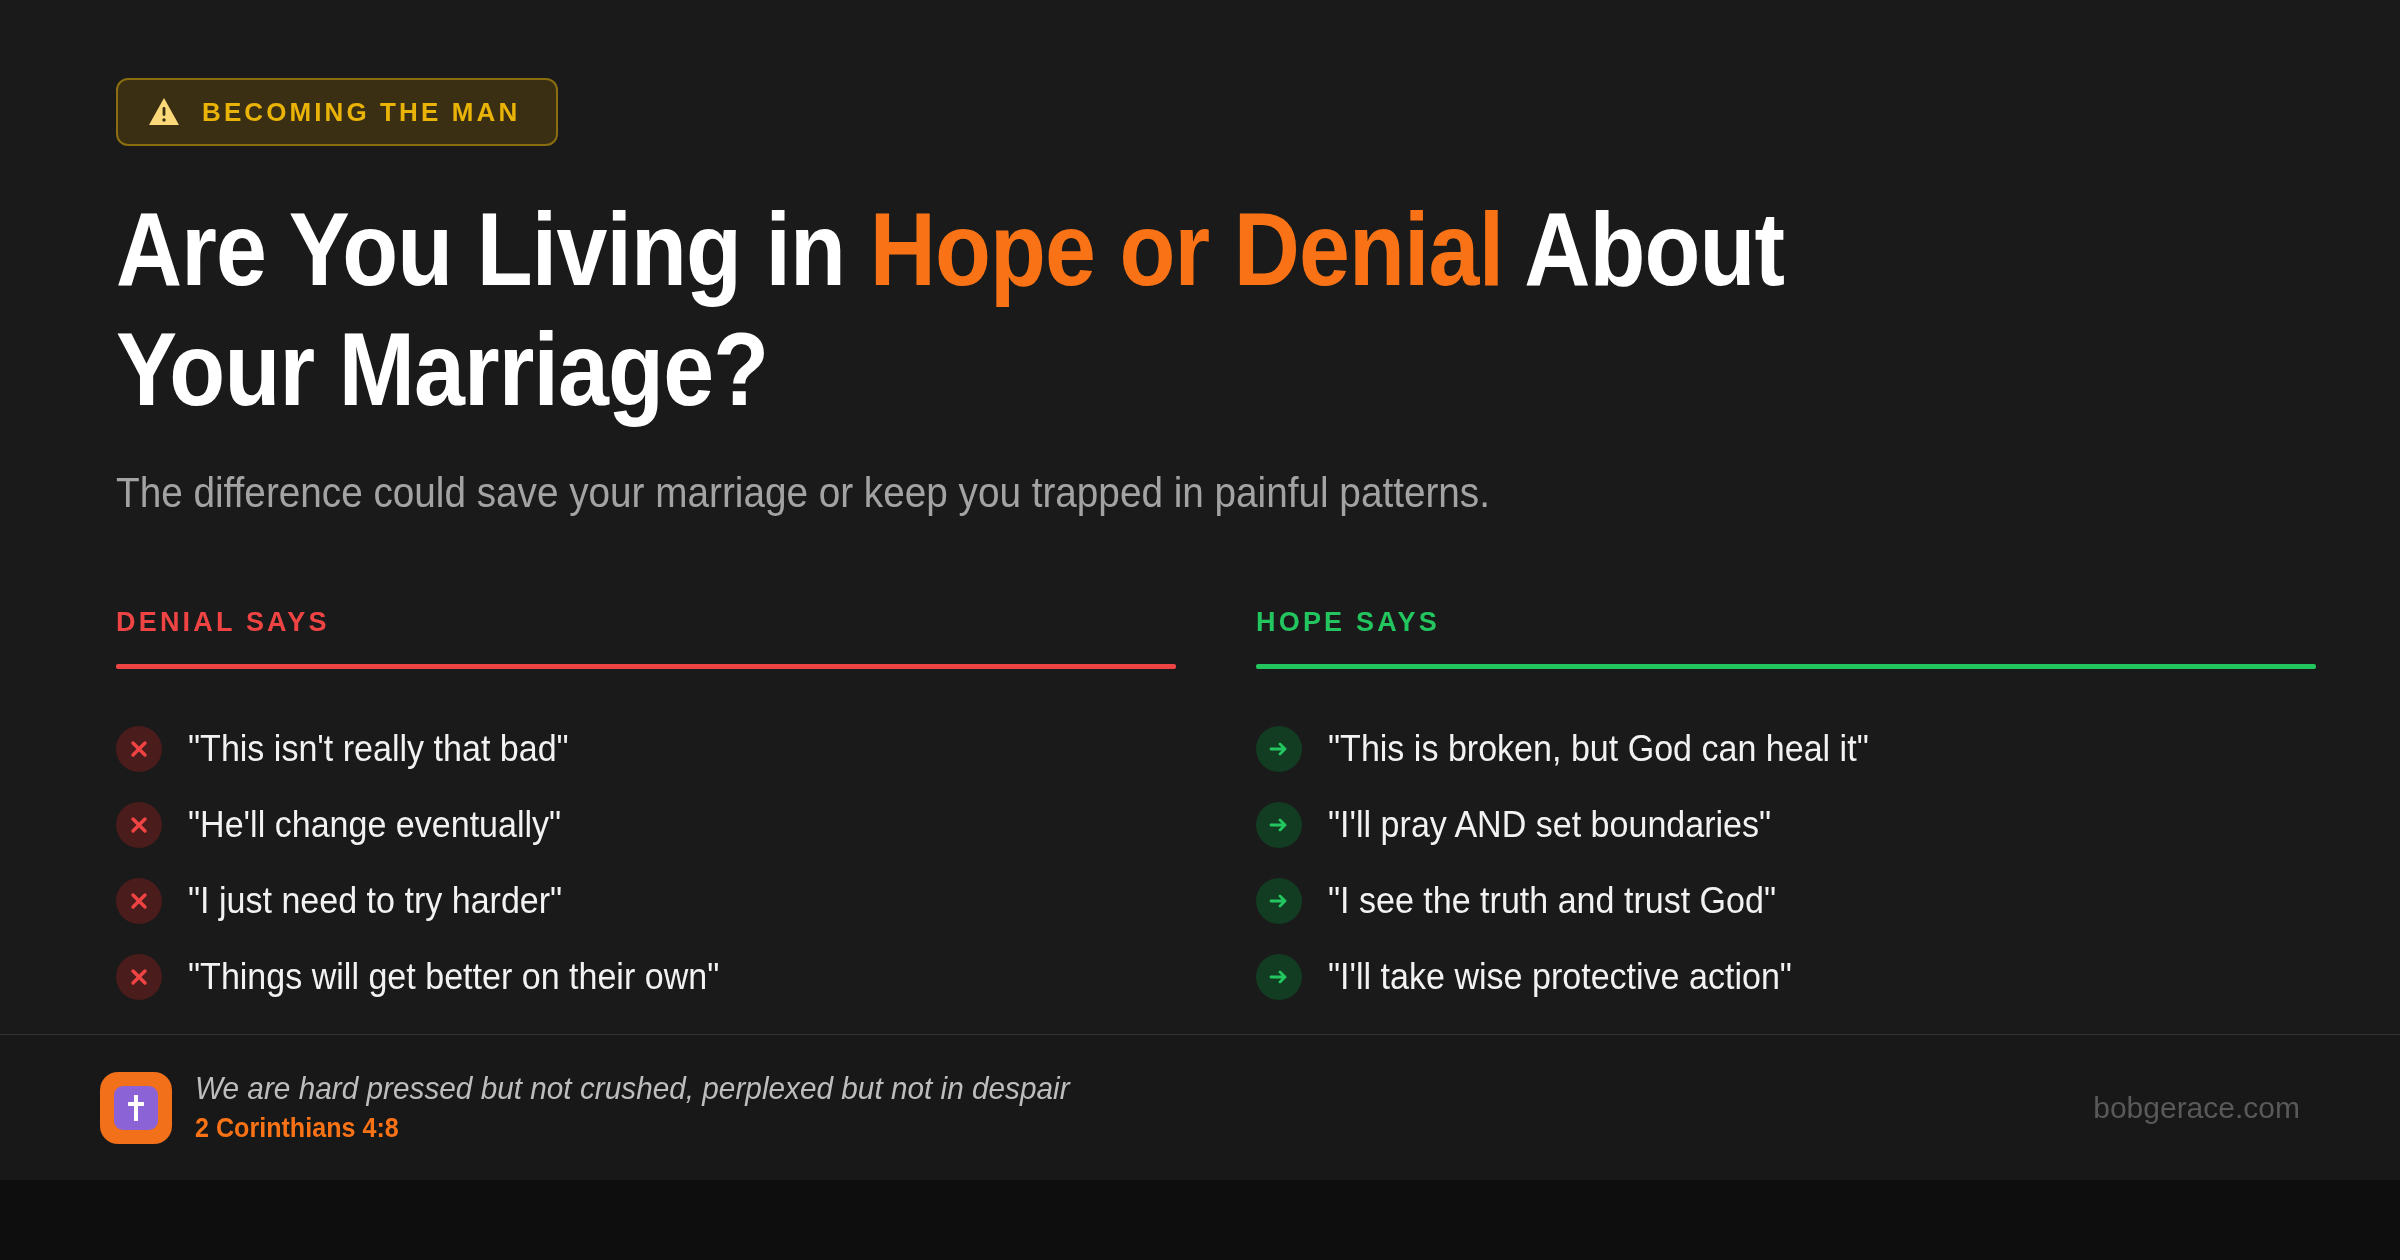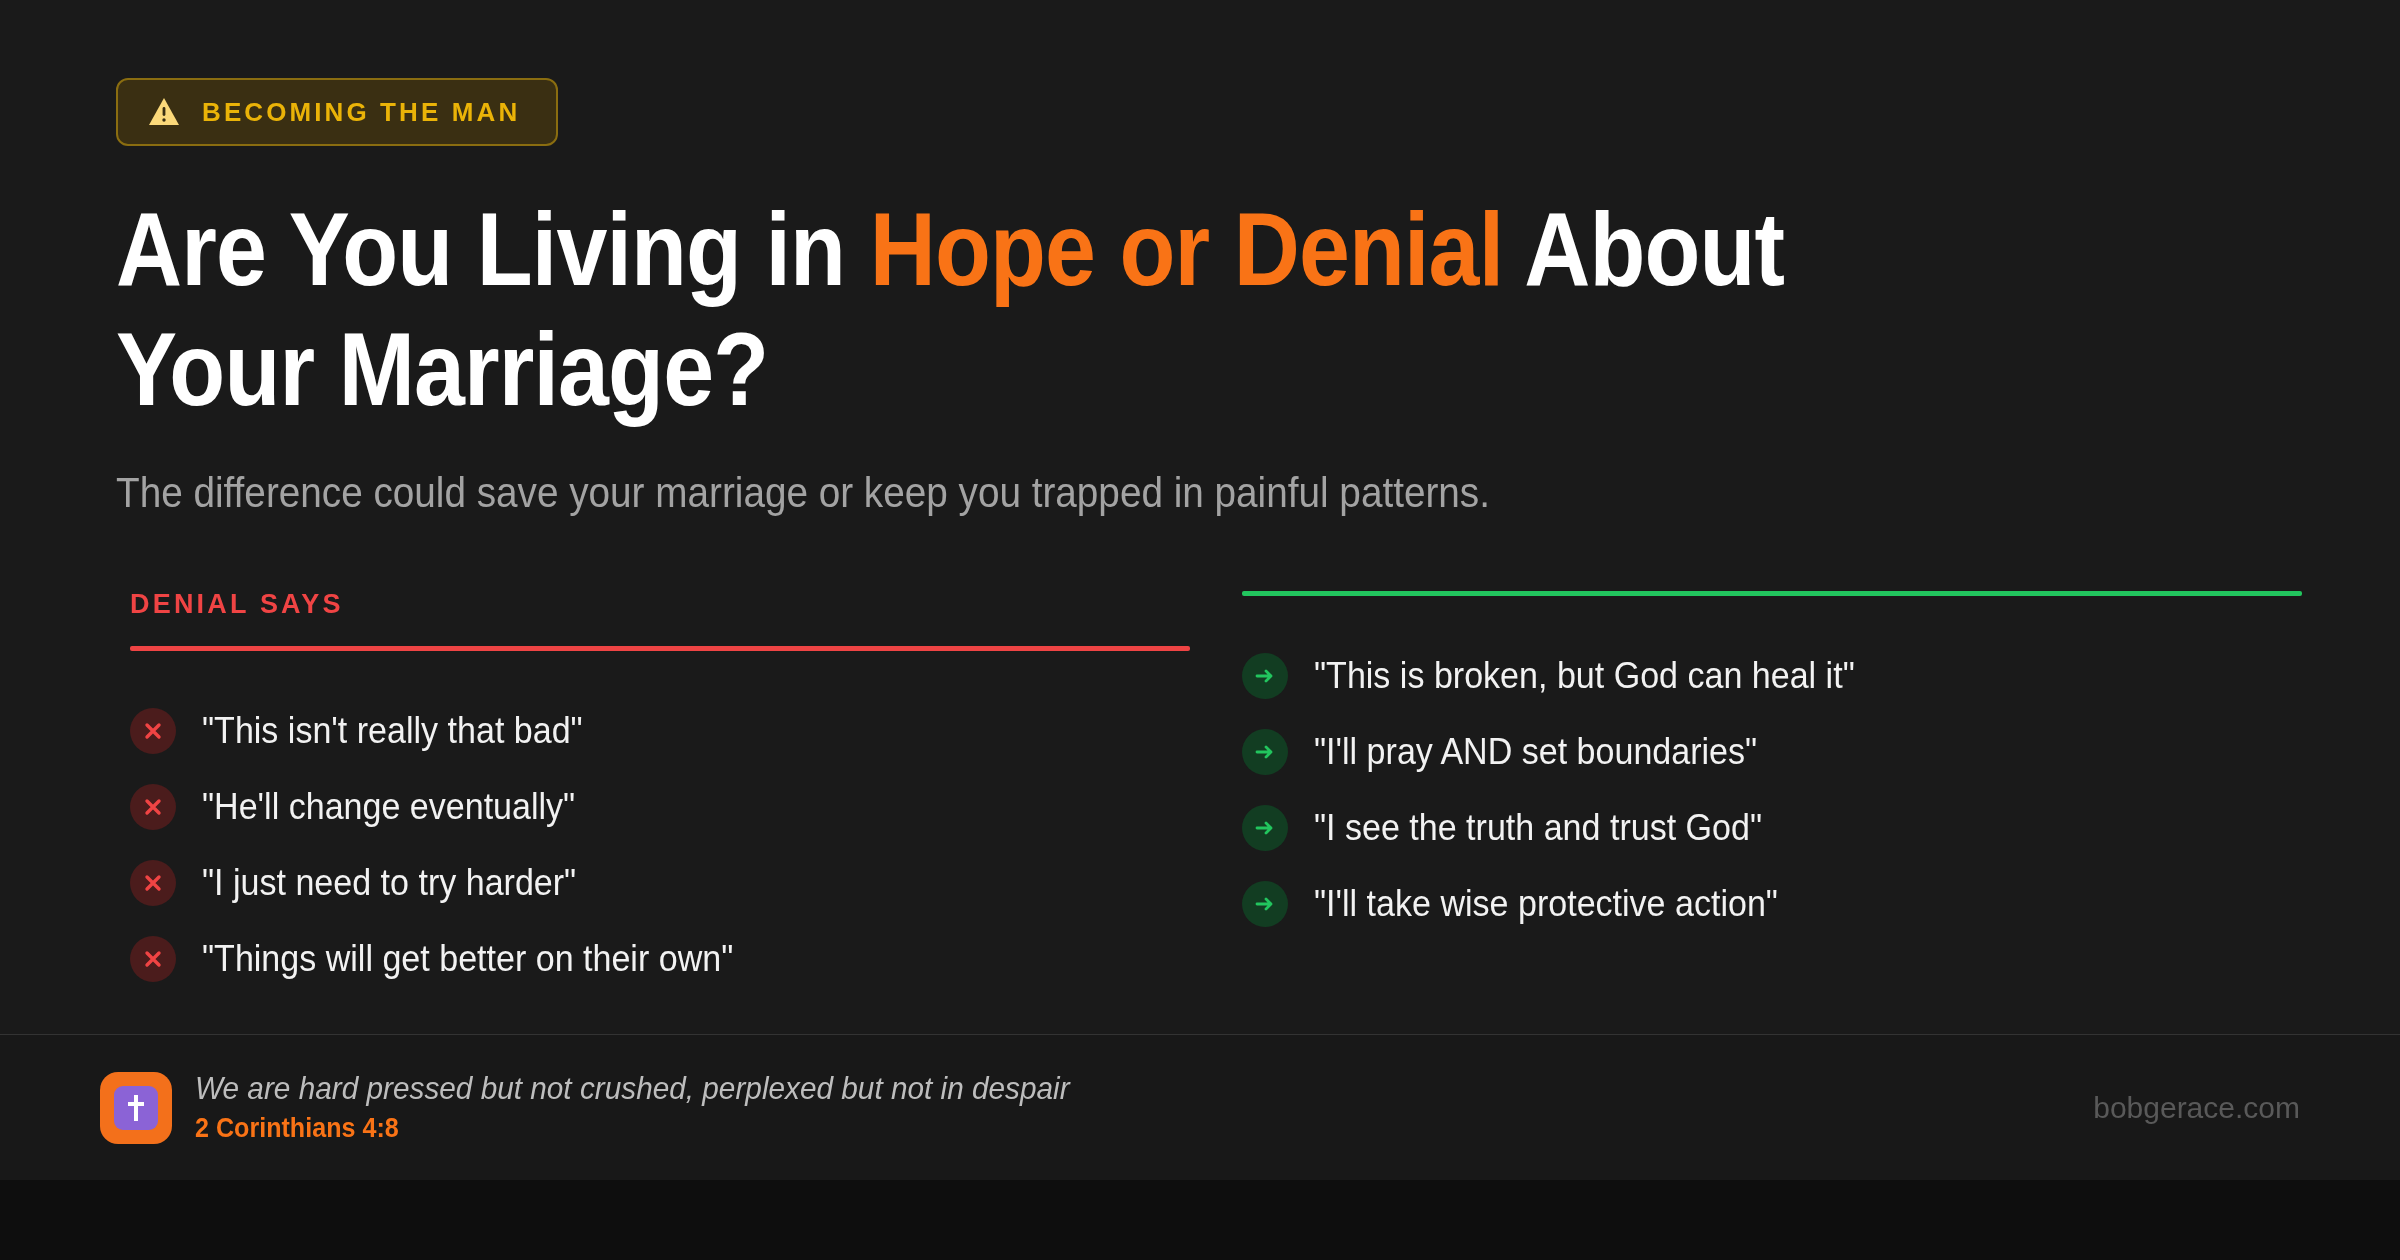--- a/index.html
+++ b/index.html
@@ -85,23 +85,22 @@
     font-weight:400;
     color:#a3a3a3;
     line-height:1.3;
     transform:scaleX(0.9);
     transform-origin:left center;
   }
 
   
   .columns {
     display:flex;
-    margin-top:70px;
-    gap:52px;
-    justify-content:center;
+    margin-top:88px;
+    gap:80px;
   }
   .column { width:1060px; }
 
   .col-heading {
     font-size:27px;
     font-weight:700;
     letter-spacing:3.2px;
     line-height:1;
     padding-bottom:28px;
   }
@@ -268,20 +267,21 @@
                 <path d="M5 5 L17 17 M17 5 L5 17" stroke="#f04444" stroke-width="3.4" stroke-linecap="round"></path>
               </svg>
             </span>
             <span class="row-text">"Things will get better on their own"</span>
           </div>
 
         </div>
       </div>
 
       <div class="column">
+        <div class="col-heading hope">HOPE SAYS</div>
         <div class="col-rule hope"></div>
         <div class="col-list">
 
           <div class="row">
             <span class="bullet hope">
               <svg width="24" height="22" viewBox="0 0 24 22">
                 <path d="M4 11 L18 11 M13 6 L18 11 L13 16" stroke="#22c55e" stroke-width="2.8" fill="none" stroke-linecap="round" stroke-linejoin="round"></path>
               </svg>
             </span>
             <span class="row-text">"This is broken, but God can heal it"</span>

